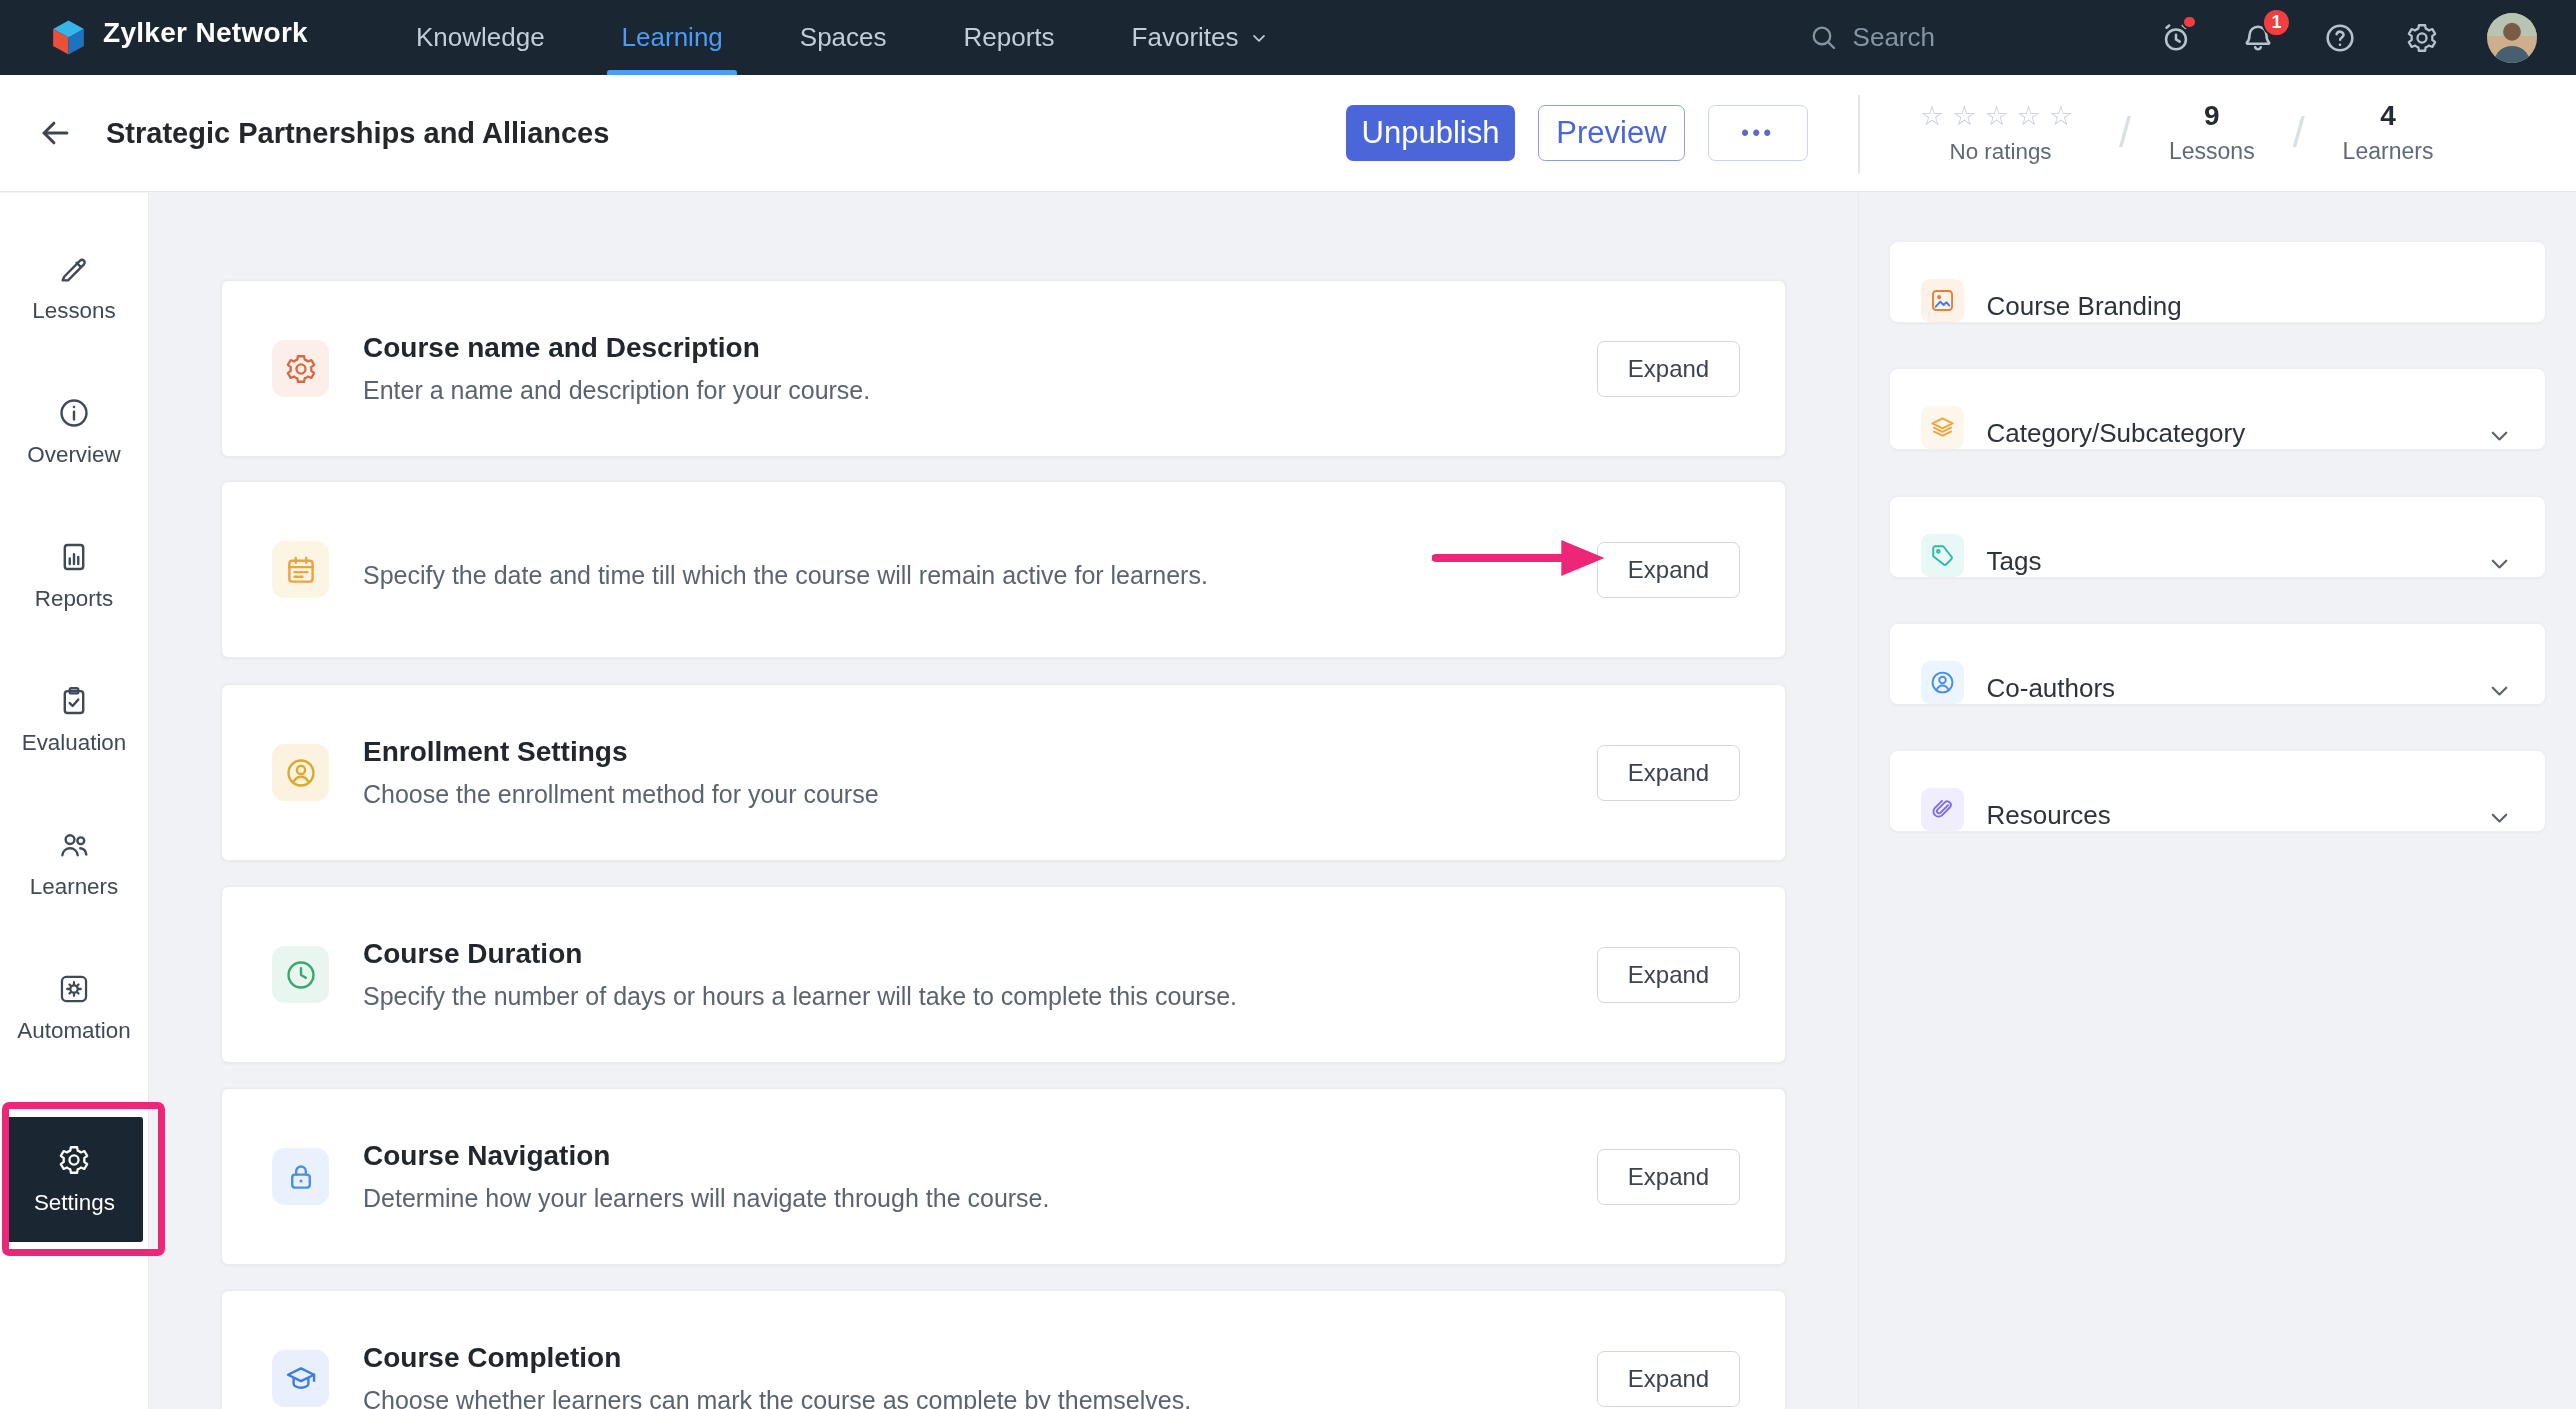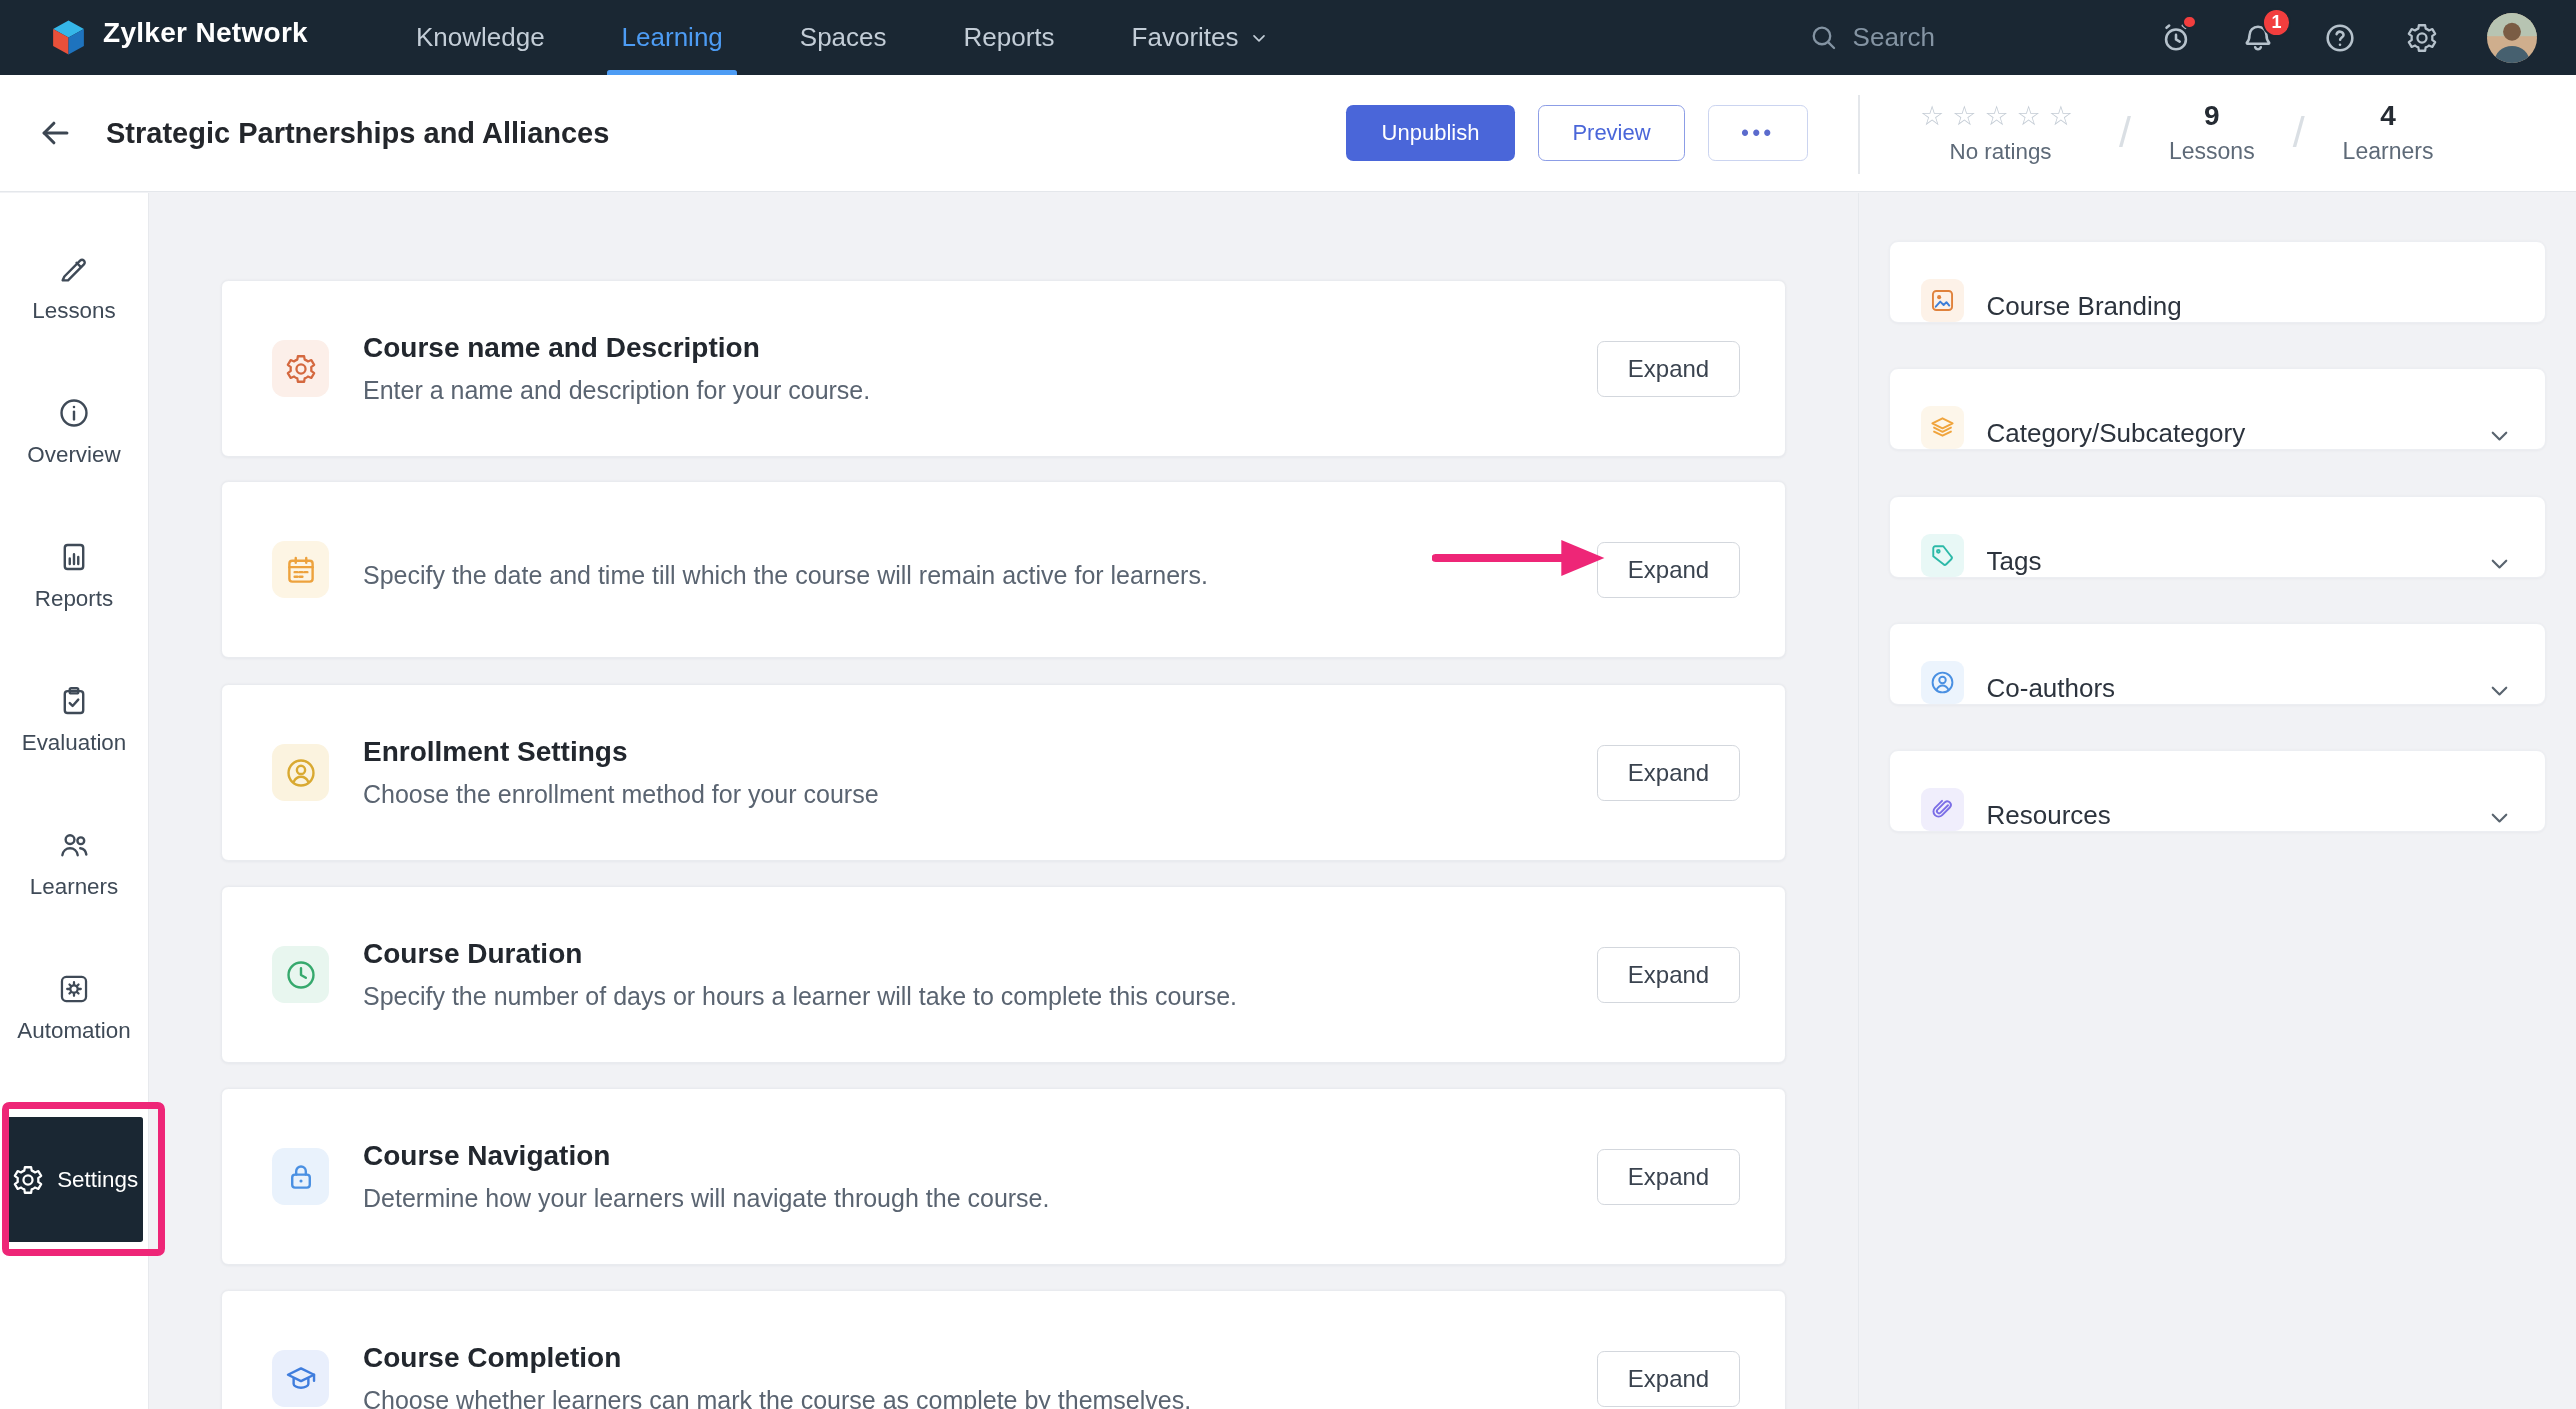--- a/index.html
+++ b/index.html
@@ -26,40 +26,40 @@
 .icon-btn .t-ic{width:34px;height:34px}
 .badge{position:absolute;top:-12.5px;right:-16px;min-width:29px;height:29px;padding:0 5.4px;background:#f23e3e;border-radius:14.3px;color:#fff;font-size:18px;font-weight:700;display:flex;align-items:center;justify-content:center;border:2.7px solid #1a2733}
 .dot{position:absolute;top:-5.4px;right:-3.6px;width:14.3px;height:14.3px;border-radius:50%;background:#f23e3e;border:2.7px solid #1a2733}
 .avatar{width:50px;height:50px;border-radius:50%;overflow:hidden;margin-left:48px;cursor:pointer;flex:0 0 auto}
 
 
 .subheader{position:absolute;top:75px;left:0;width:2576px;height:117px;background:#ffffff;border-bottom:0.9px solid #e4e7eb;z-index:10}
 .back-btn{position:absolute;left:36px;top:50%;transform:translateY(-50%);width:39px;height:39px;color:#3c4652;cursor:pointer}
 .page-title{position:absolute;left:106px;top:50%;transform:translateY(-50%);font-size:29px;font-weight:700;color:#23262b;white-space:nowrap}
 .actions{position:absolute;left:1346px;top:50%;transform:translateY(-50%);display:flex;gap:23px;align-items:center}
-.btn{height:56px;border-radius:7.2px;font-size:22px;display:flex;align-items:center;justify-content:center;cursor:pointer;border:none}
+.btn{height:56px;border-radius:7.2px;font-size:31px;display:flex;align-items:center;justify-content:center;cursor:pointer;border:none}
 .btn-primary{width:169px;background:#4a66d9;color:#ffffff}
 .btn-outline{width:147px;background:#ffffff;border:1.8px solid #8c9de6;color:#4a66d9}
 .btn-more{width:100px;background:#ffffff;border:1.8px solid #cbd4f0;color:#5b6bcd;font-size:21.5px;letter-spacing:3.6px;font-weight:700}
 .header-divider{position:absolute;left:1858px;top:20px;height:79px;width:1.8px;background:#e4e7eb}
 .stats{position:absolute;left:1920px;top:50%;transform:translateY(-50%);display:flex;align-items:center;gap:38px}
 .stat-block{text-align:center}
 .stars{font-size:27px;letter-spacing:8px;color:#c4ccd5;white-space:nowrap}
 .stat-sub{font-size:22.4px;color:#5e6a78;margin-top:7.2px}
 .stat-num{font-size:28px;font-weight:700;color:#252b33}
 .stat-label{font-size:23px;color:#5e6a78;margin-top:5.4px}
 .stat-slash{font-size:43px;color:#dadfe4;font-weight:400}
 
 
 .sidebar{position:absolute;left:0;top:193px;width:149px;height:1216px;background:#ffffff;border-right:0.9px solid #e7e9ed;z-index:5}
 .sb-list{display:flex;flex-direction:column;padding-top:23px}
 .sb-item{height:144px;display:flex;flex-direction:column;align-items:center;justify-content:center;gap:12.5px;color:#3f4a57;cursor:pointer}
 .sb-ic{width:34px;height:34px}
 .sb-label{font-size:22.4px}
-.sb-settings{position:absolute;left:5.4px;top:924px;width:138px;height:125px;background:#1a2733;display:flex;flex-direction:row;align-items:center;justify-content:center;gap:12.5px;color:#ffffff;border-radius:2.7px;cursor:pointer}
+.sb-settings{position:absolute;left:5.4px;top:924px;width:138px;height:125px;background:#1a2733;display:flex;flex-direction:column;align-items:center;justify-content:center;gap:12.5px;color:#ffffff;border-radius:2.7px;cursor:pointer}
 .rail-divider{position:absolute;left:1858px;top:193px;height:1216px;width:0.9px;background:#e6e9ed;z-index:1}
 
 
 .card{position:absolute;left:221px;width:1565px;height:177px;background:#ffffff;border:0.9px solid #e9ebef;border-radius:7.2px;box-shadow:0 0.9px 2.7px rgba(25,35,60,.05);display:flex;align-items:center;z-index:2}
 .card1{top:280px}.card2{top:481px}.card3{top:684px}.card4{top:886px}.card5{top:1088px}.card6{top:1290px}
 .icon-box{width:57px;height:57px;border-radius:12.5px;margin-left:50px;display:flex;align-items:center;justify-content:center;flex:0 0 auto}
 .icon-box svg{width:34px;height:34px}
 .c1{background:#fcefe9;color:#d4683f}
 .c2{background:#fdf5e4;color:#eda23d}
 .c3{background:#fbf3df;color:#d9a931}

